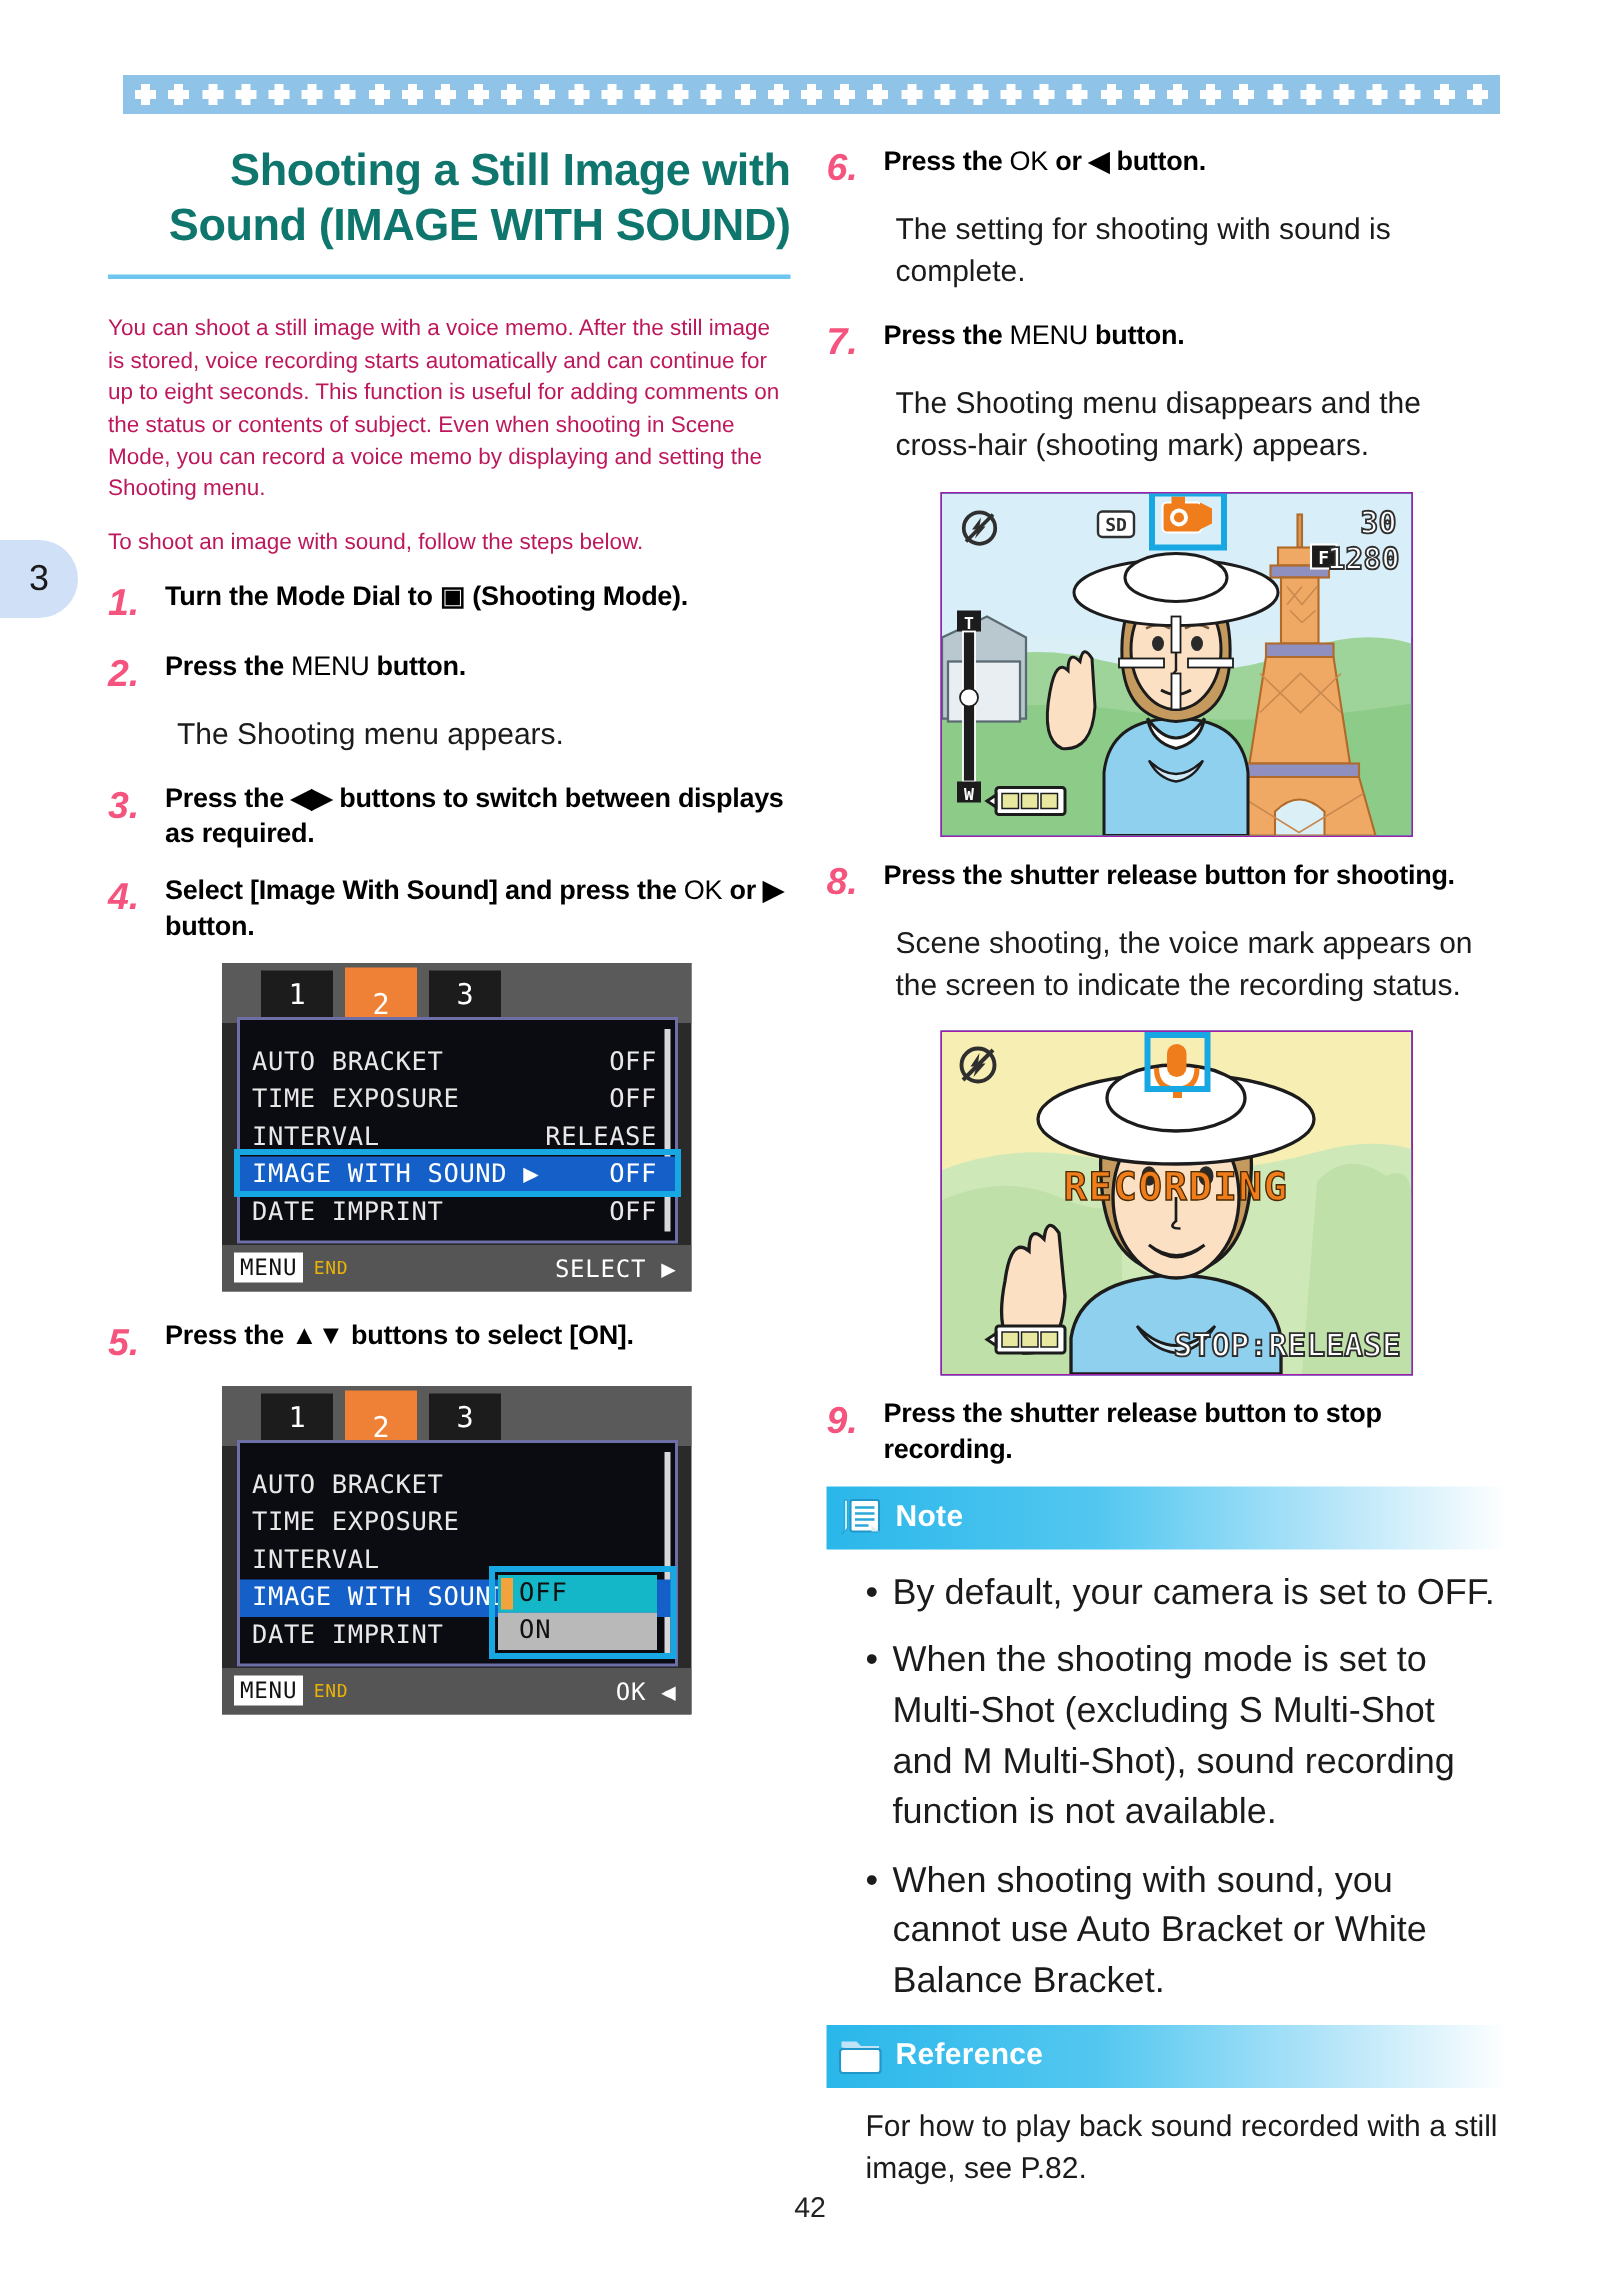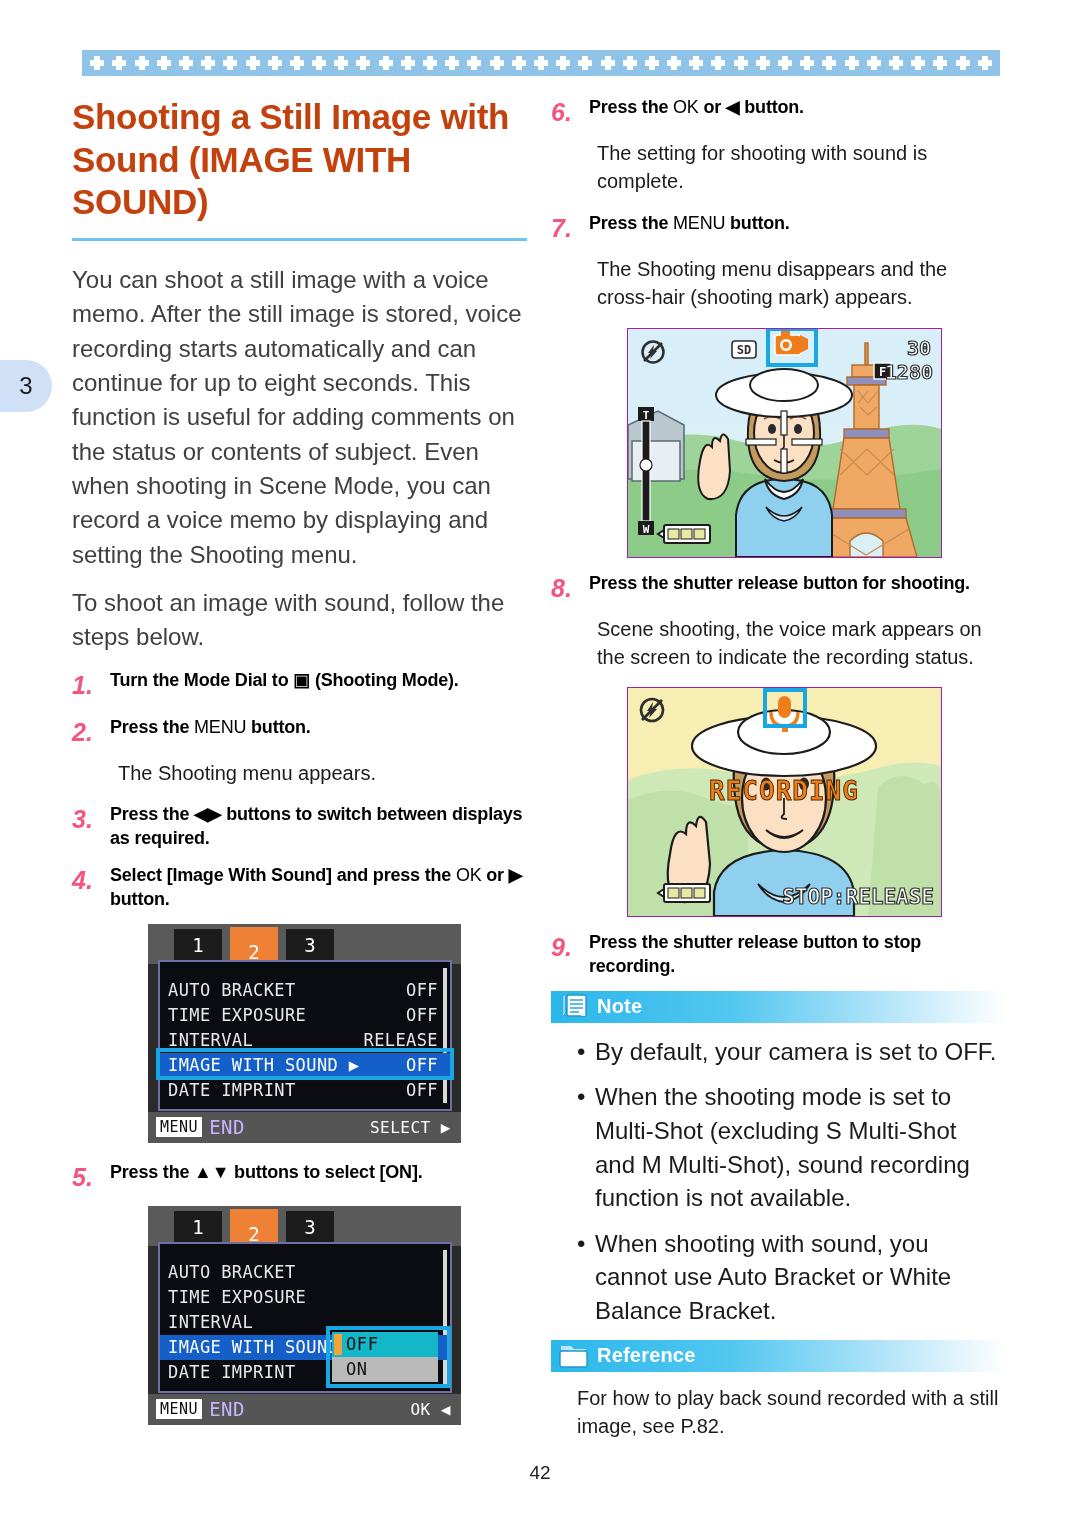--- a/index.html
+++ b/index.html
@@ -46,33 +46,34 @@
   .clover::before{left:4px;top:0;width:6px;height:14px;}
   .clover::after{left:0;top:4px;width:14px;height:6px;}
 
   
   .col{position:absolute;top:96px;width:455px;}
   .col-left{left:72px;}
   .col-right{left:551px;}
 
   
   .title{
-    font-size:35px;line-height:1.22;font-weight:bold;
+    font-size:30px;line-height:1.22;font-weight:bold;
     letter-spacing:-0.3px;
     margin:0 0 14px 0;
-    color:#c2410c;
+    color:#0f766e;
+    text-align:right;
   }
   .title-rule{
     height:3px;background:#6ec6f0;width:100%;margin-bottom:22px;
   }
 
   
   p.body{
-    font-size:24px;line-height:1.43;margin:0 0 14px 0;
-    color:#404040;
+    font-size:15px;line-height:1.43;margin:0 0 14px 0;
+    color:#be185d;
   }
 
   
   .step{
     display:flex;align-items:flex-start;
     margin:0 0 4px 0;
   }
   .step-num{
     flex:0 0 auto;
     color:#f4547d;
@@ -145,21 +146,21 @@
   }
   .footerbar{
     position:absolute;left:0;bottom:0;width:100%;height:31px;
     background:#555555;
     display:flex;align-items:center;
   }
   .menukey{
     margin-left:8px;background:#ffffff;color:#111;
     font-size:15px;padding:1px 4px;letter-spacing:0.5px;
   }
-  .endlbl{margin-left:7px;color:#c4b5fd;font-size:19px;letter-spacing:0.5px;}
+  .endlbl{margin-left:7px;color:#eab308;font-size:12px;letter-spacing:0.5px;}
   .selectlbl{margin-left:auto;margin-right:10px;color:#fff;font-size:16px;letter-spacing:0.5px;}
   
   .submenu{
     position:absolute;
     border:0;
   }
   .sub-opt{
     height:25px;display:flex;align-items:center;
     padding-left:14px;font-size:17px;letter-spacing:0.6px;
   }
@@ -180,21 +181,21 @@
     width:313px;height:228px;margin:14px 16px 14px 76px;
     position:relative;
     border:1px solid #a21caf;
     overflow:hidden;
     background:#0369a1;
   }
   .vf-svg{display:block;width:100%;height:100%;}
 
   
   .boxhead{
-    height:32px;width:100%;
+    height:42px;width:100%;
     background:linear-gradient(to right,#2ab7ea 0%,#53c7f0 40%,#b8e6f9 75%,#ffffff 100%);
     display:flex;align-items:center;
     margin-top:12px;
   }
   .boxhead .bh-icon{
     width:34px;height:30px;margin-left:6px;flex:0 0 auto;
     display:flex;align-items:center;justify-content:center;
   }
   .boxhead .bh-title{
     color:#ffffff;font-weight:bold;font-size:20px;margin-left:6px;

